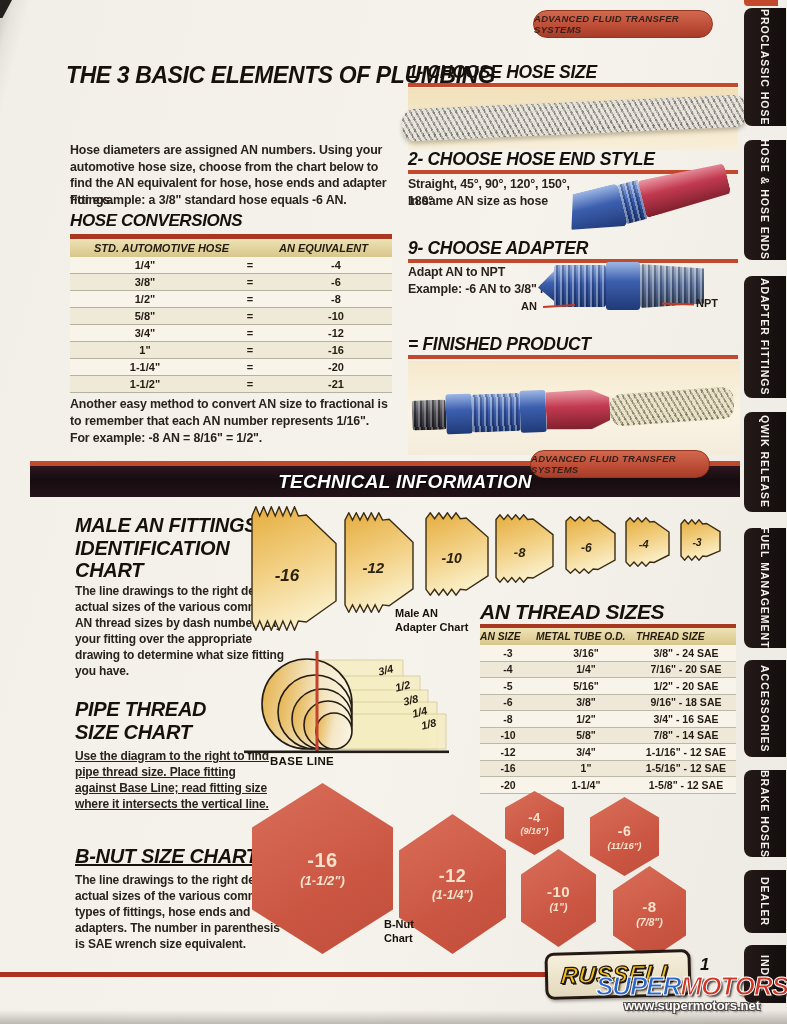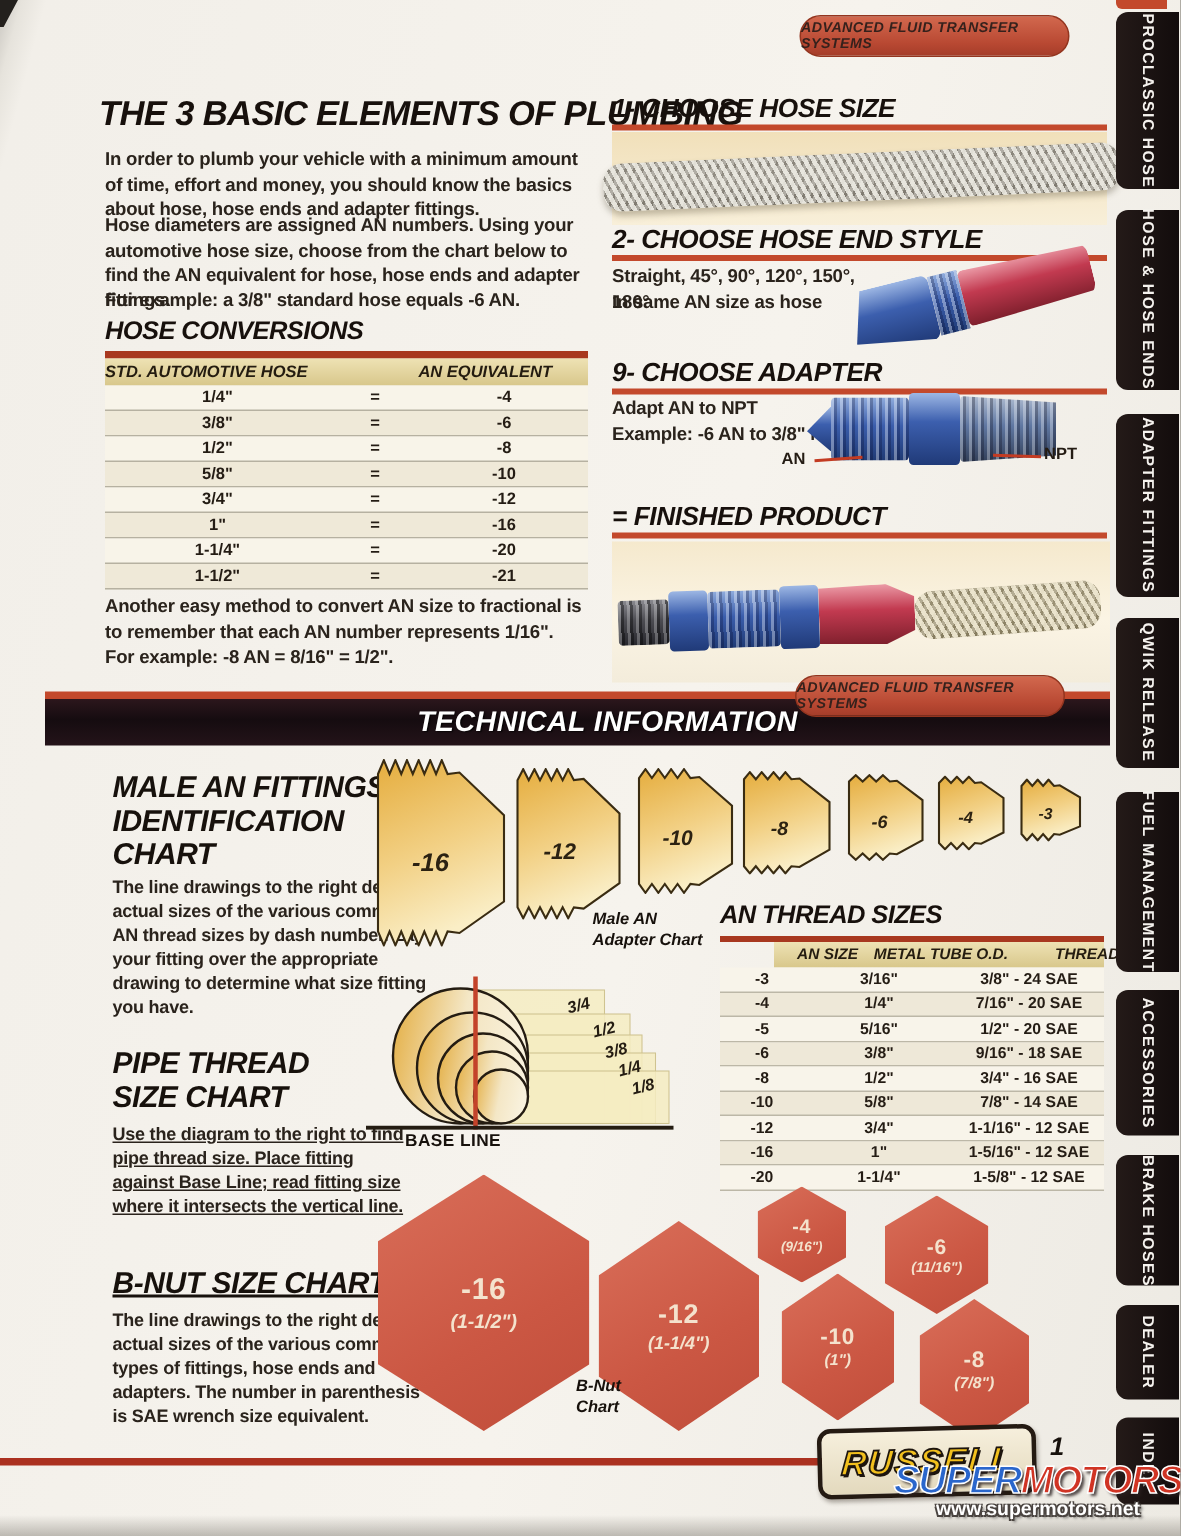--- a/index.html
+++ b/index.html
@@ -30,31 +30,31 @@
   .step-title{position:absolute;font-style:italic;font-weight:900;font-size:17.5px;color:#17100c;letter-spacing:-.3px;}
   .rule{position:absolute;height:4px;background:#c3492c;}
   .body-txt{position:absolute;font-size:12.4px;line-height:1.34;font-weight:600;color:#2a231c;letter-spacing:-.15px;}
   .tech-h{position:absolute;font-style:italic;font-weight:700;font-size:20px;line-height:1.13;color:#17110c;letter-spacing:-.3px;}
 
   
   #hose-table{position:absolute;left:70px;top:234px;width:322px;}
   #hose-table .tbar{height:5px;background:#a8381f;}
   #hose-table .thead{height:18px;background:linear-gradient(#eee2b4,#d8c78b);display:flex;align-items:center;
     font-style:italic;font-weight:700;font-size:11px;color:#241c10;}
-  #hose-table .thead .c1{padding-left:0;} #hose-table .thead .c2{margin-left:auto;padding-right:24px;}
+  #hose-table .thead .c1{padding-left:24px;} #hose-table .thead .c2{margin-left:auto;padding-right:24px;}
   .hrow{display:grid;grid-template-columns:150px 60px 112px;height:16px;align-items:center;
     font-weight:700;font-size:11px;text-align:center;border-bottom:1px solid #b6b1a1;}
   .hrow:nth-child(odd){background:#f8f4e9;} .hrow:nth-child(even){background:#efe9d8;}
 
   
   #an-table{position:absolute;left:480px;top:624px;width:256px;}
   #an-table .tbar{height:4px;background:#a8381f;}
   #an-table .thead{height:17px;background:linear-gradient(#eee2b4,#d8c78b);display:grid;
-    grid-template-columns:56px 100px 100px;align-items:center;text-align:right;
-    font-style:italic;font-weight:700;font-size:10.3px;color:#241c10;margin-left:36px;}
+    grid-template-columns:56px 100px 100px;align-items:center;text-align:left;
+    font-style:italic;font-weight:700;font-size:10.3px;color:#241c10;}
   .arow{display:grid;grid-template-columns:56px 100px 100px;height:15.5px;align-items:center;
     font-weight:700;font-size:10.5px;text-align:center;border-bottom:1px solid #bcb7a7;}
   .arow:nth-child(odd){background:#f8f4ea;} .arow:nth-child(even){background:#eee8d8;}
 
   
   .photo{position:absolute;}
   .braid{background:
       repeating-linear-gradient(63deg,rgba(110,105,95,.45) 0 2px,rgba(232,230,222,.9) 2px 5px),
       repeating-linear-gradient(-63deg,rgba(110,105,95,.4) 0 2px,rgba(236,234,227,.85) 2px 5px),
       linear-gradient(#b5b1a7,#e7e4dc 45%,#8e8a7f);
@@ -73,21 +73,21 @@
       linear-gradient(#aebbd0,#5f77a2 45%,#323f58);}
   .red-sleeve{background:linear-gradient(#eb9aa6,#c23a50 42%,#7e1f2c);}
   .dark-thread{background:
       repeating-linear-gradient(90deg,rgba(255,255,255,.25) 0 2px,rgba(0,0,0,.4) 2px 4px,transparent 4px 6px),
       linear-gradient(#8a8a90,#4c4c52 45%,#26262c);}
   .callout{position:absolute;font-weight:700;font-size:11px;color:#241c14;}
   .leader{position:absolute;height:2px;background:#c33b22;}
 
   
   .fit-svg{position:absolute;}
-  .caption{position:absolute;font-style:italic;font-weight:700;font-size:11px;line-height:1.25;color:#17110c;}
+  .caption{position:absolute;font-weight:700;font-size:11px;line-height:1.25;color:#17110c;}
   .tab{position:absolute;left:744px;width:42px;background:linear-gradient(90deg,#241a18,#120c0c);
     border-radius:8px 0 0 8px;display:flex;align-items:center;justify-content:center;}
   .tab span{writing-mode:vertical-rl;color:#f5f2ee;font-weight:700;font-size:10.5px;letter-spacing:1px;white-space:nowrap;}
   .tab-tip{position:absolute;left:744px;top:0;width:34px;height:6px;background:#c3492c;border-radius:0 0 0 4px;}
   .hex{position:absolute;background:linear-gradient(150deg,#d96e59,#cb5743 60%,#c04d3a);
     clip-path:polygon(50% 0%,100% 26%,100% 74%,50% 100%,0% 74%,0% 26%);
     display:flex;flex-direction:column;align-items:center;justify-content:center;color:#f4e2cd;}
   .hex .sz{font-weight:700;letter-spacing:.5px;} .hex .wr{font-style:italic;font-weight:700;margin-top:1px;}
 
   
@@ -114,21 +114,20 @@
 <body>
 
 <div id="page">
   <div class="corner-notch"></div>
 
   <div class="pill-badge" id="badge1">
     <span>ADVANCED FLUID TRANSFER SYSTEMS</span>
   </div>
 
   <div class="h-big" style="left:66px;top:62px;font-size:23px;">THE 3 BASIC ELEMENTS OF PLUMBING</div>
-  <div class="body-txt" style="left:70px;top:98px;width:322px;">In order to plumb your vehicle with a minimum amount of time, effort and money, you should know the basics about hose, hose ends and adapter fittings.</div>
   <div class="body-txt" style="left:70px;top:142px;width:326px;">Hose diameters are assigned AN numbers. Using your automotive hose size, choose from the chart below to find the AN equivalent for hose, hose ends and adapter fittings.</div>
   <div class="body-txt" style="left:70px;top:192px;width:322px;">For example: a 3/8" standard hose equals -6 AN.</div>
 
   <div class="h-big" style="left:70px;top:211px;font-size:17px;">HOSE CONVERSIONS</div>
   <div id="hose-table">
     <div class="tbar"></div>
     <div class="thead">
       <span class="c1">STD. AUTOMOTIVE HOSE</span>
       <span class="c2">AN EQUIVALENT</span>
     </div>
@@ -312,21 +311,21 @@
         </defs>
         <polygon points="2,5 5.6,0.8 9.2,5 12.8,0.8 16.4,5 20,0.8 23.7,5 27.5,4.5 41,12.6 41,31.9 27.5,37.5 23.7,37 20,41.2 16.4,37 12.8,41.2 9.2,37 5.6,41.2 2,37" fill="url(#gf6)" stroke="#3a2c12" stroke-width="1.4"></polygon>
         <text x="18.06" y="26.775000000000002" text-anchor="middle" font-style="italic" font-weight="700" font-size="10.5" fill="#2c2212">-3</text>
       </svg>
     </div>
   <div class="caption" style="left:395px;top:607px;">
     <div>Male AN</div>
     <div>Adapter Chart</div>
   </div>
 
-  <div class="h-big" style="left:480px;top:600px;font-size:17px;">AN THREAD SIZES</div>
+  <div class="h-big" style="left:480px;top:600px;font-size:21px;">AN THREAD SIZES</div>
   <div id="an-table">
     <div class="tbar"></div>
     <div class="thead" id="an-head">
         <span>AN SIZE</span>
         <span>METAL TUBE O.D.</span>
         <span>THREAD SIZE</span>
       </div>
     <div id="an-rows">
         <div class="arow">
           <span>-3</span>

